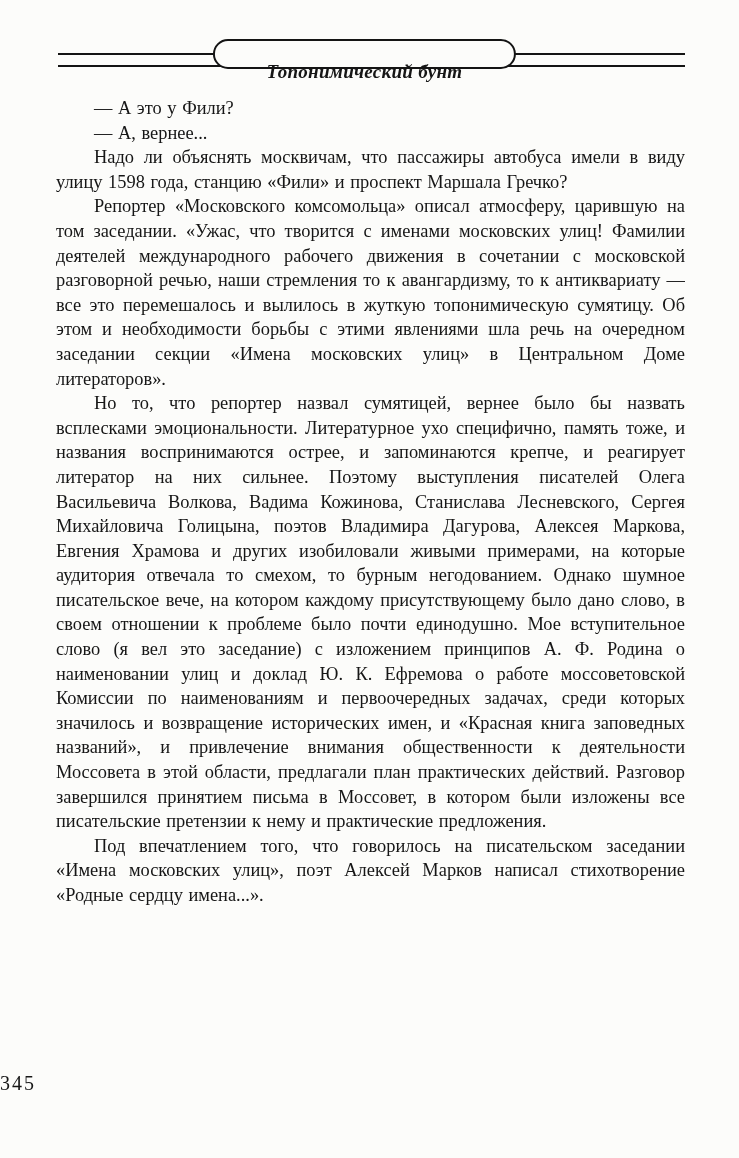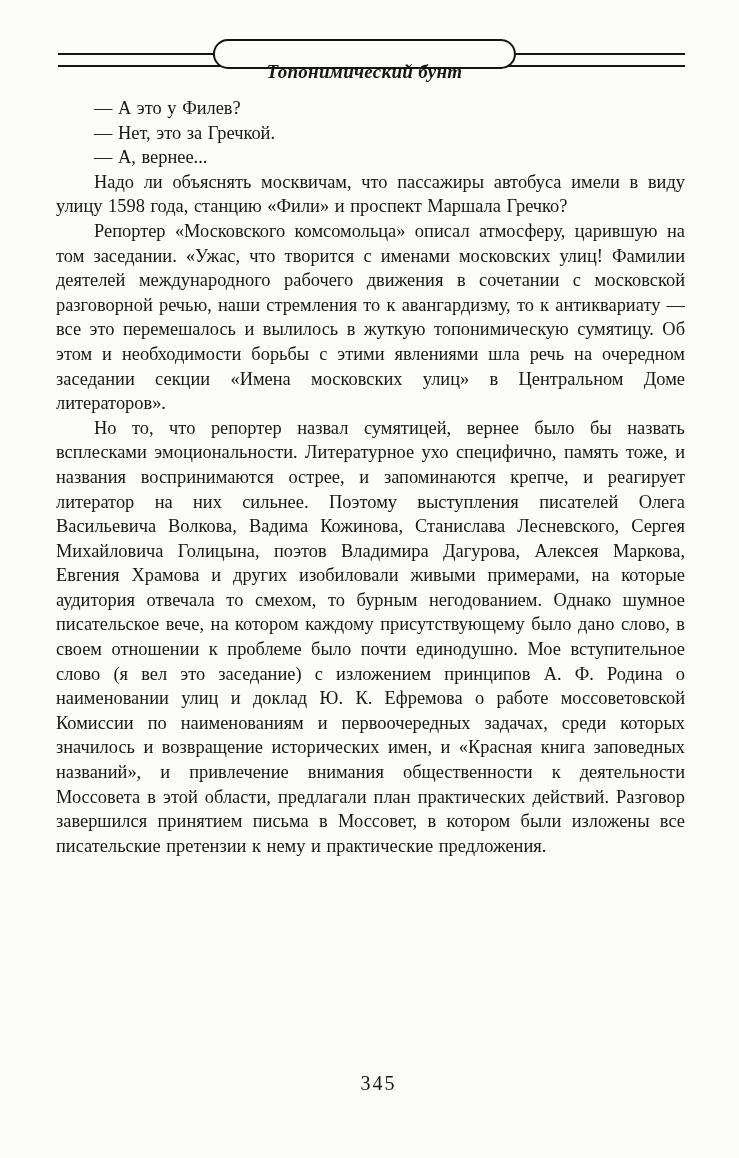--- a/index.html
+++ b/index.html
@@ -68,24 +68,23 @@
     text-align: justify;
     text-indent: 38px;
     word-spacing: 1px;
   }
   .text-block p.dialogue {
     text-align: left;
   }
   
   .page-footer {
     position: absolute;
-    left: 18px;
+    left: 0;
     right: 0;
     top: 1072px;
-    text-align: center;
   }
   .page-number {
     font-size: 20px;
     letter-spacing: 2px;
   }
 </style>
 </head>
 <body>
 
 <div class="page">
@@ -93,25 +92,25 @@
   <header class="chapter-header">
     <div class="rule rule-top"></div>
     <div class="rule rule-bottom"></div>
     <div class="title-box">
       <span class="chapter-title">Топонимический бунт</span>
     </div>
   </header>
 
   <main class="text-block" id="text-block">
 
-  <p class="dialogue">— А  это у Филев?</p>
-      <p class="dialogue">— Нет, это за Гречкой.</p>
+  <p class="dialogue">— А  это у Фили?</p>
       <p class="dialogue">— А, вернее...</p>
       <p class="body-para">Надо ли объяснять москвичам, что пассажиры автобуса имели в виду улицу 1598 года, станцию «Фили» и проспект Маршала Гречко?</p>
       <p class="body-para">Репортер «Московского комсомольца» описал атмосферу, царившую на том заседании. «Ужас, что творится с именами московских улиц! Фамилии деятелей международного рабочего движения в сочетании с московской разговорной речью, наши стремления то к авангардизму, то к антиквариату — все это перемешалось и вылилось в жуткую топонимическую сумятицу. Об этом и необходимости борьбы с этими явлениями шла речь на очередном заседании секции «Имена московских улиц» в Центральном Доме литераторов».</p>
       <p class="body-para">Но то, что репортер назвал сумятицей, вернее было бы назвать всплесками эмоциональности. Литературное ухо специфично, память тоже, и названия воспринимаются острее, и запоминаются крепче, и реагирует литератор на них сильнее. Поэтому выступления писателей Олега Васильевича Волкова, Вадима Кожинова, Станислава Лесневского, Сергея Михайловича Голицына, поэтов Владимира Дагурова, Алексея Маркова, Евгения Храмова и других изобиловали живыми примерами, на которые аудитория отвечала то смехом, то бурным негодованием. Однако шумное писательское вече, на котором каждому присутствующему было дано слово, в своем отношении к проблеме было почти единодушно. Мое вступительное слово (я  вел это заседание) с изложением принципов А. Ф. Родина о наименовании улиц и доклад Ю. К. Ефремова о работе моссоветовской Комиссии по наименованиям и первоочередных задачах, среди которых значилось и возвращение исторических имен, и «Красная книга заповедных названий», и привлечение внимания общественности к деятельности Моссовета в этой области, предлагали план практических действий. Разговор завершился принятием письма в Моссовет, в котором были изложены все писательские претензии к нему и практические предложения.</p>
+      <p class="body-para">Под впечатлением того, что говорилось на писательском заседании «Имена московских улиц», поэт Алексей Марков написал стихотворение «Родные сердцу имена...».</p>
     </main>
 
   <footer class="page-footer">
     <span class="page-number">345</span>
   </footer>
 
 </div>
 
 </body></html>

